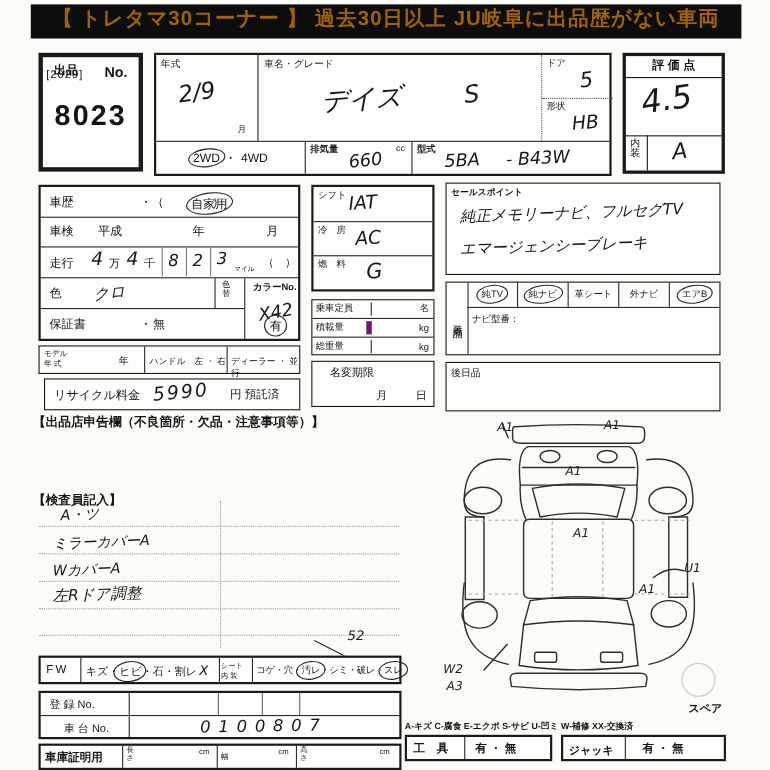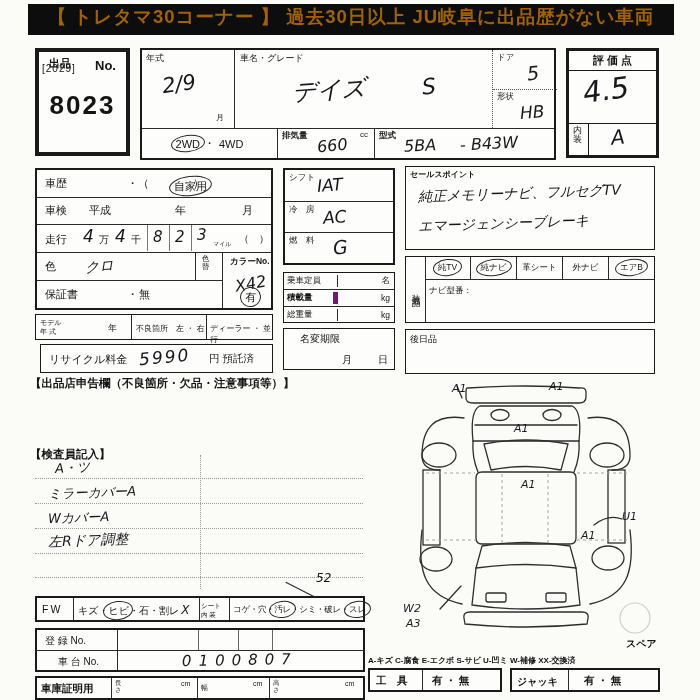--- a/index.html
+++ b/index.html
@@ -145,21 +145,21 @@
     <span class="abs lb" style="left:4px;top:65px;font-size:8.5px;">燃　料</span>
     <span class="abs hw" style="left:48px;top:66px;font-size:19px;transform:rotate(-4deg);">G</span>
   </div>
 
   <div class="bx thin" style="left:283px;top:272px;width:112px;height:51px;">
     <div class="cap-row">
       <span style="width:54px;border-right:1px solid #2a2a2a;padding-left:3px;box-sizing:border-box;">乗車定員</span>
       <span style="flex:1;text-align:right;padding-right:4px;">名</span>
     </div>
     <div class="cap-row">
-      <span style="width:54px;border-right:5px solid #701a75;padding-left:3px;box-sizing:border-box;font-weight:bold;">積載量</span>
+      <span style="width:54px;border-right:5px solid #701a75;padding-left:3px;box-sizing:border-box;">積載量</span>
       <span style="flex:1;text-align:right;padding-right:4px;">kg</span>
     </div>
     <div class="cap-row">
       <span style="width:54px;border-right:1px solid #2a2a2a;padding-left:3px;box-sizing:border-box;">総重量</span>
       <span style="flex:1;text-align:right;padding-right:4px;">kg</span>
     </div>
   </div>
 
   <div class="bx thin" style="left:283px;top:328px;width:112px;height:42px;">
     <span class="abs" style="left:16px;top:3px;font-size:10px;">名変期限</span>
@@ -206,21 +206,21 @@
   </div>
 
   <div class="bx thin" style="left:35px;top:314px;width:238px;height:26px;">
     <div class="vline" style="left:95px;"></div>
     <div class="vline" style="left:170px;"></div>
     <span class="abs" style="left:4px;top:3px;font-size:7px;line-height:1.3;">
       <span style="display:block;">モデル</span>
       <span style="display:block;">年 式</span>
     </span>
     <span class="abs" style="left:72px;top:7px;font-size:9px;">年</span>
-    <span class="abs" style="left:100px;top:8px;font-size:8px;">不良箇所　左 ・ 右</span>
+    <span class="abs" style="left:100px;top:8px;font-size:8px;">ハンドル　左 ・ 右</span>
     <span class="abs" style="left:174px;top:8px;font-size:8px;">ディーラー ・ 並行</span>
   </div>
 
   <div class="bx thin" style="left:40px;top:344px;width:233px;height:29px;border-width:1.5px;">
     <span class="abs" style="left:8px;top:7px;font-size:11px;">リサイクル料金</span>
     <span class="abs hw" style="left:98px;top:2px;font-size:17px;transform:rotate(-5deg);letter-spacing:2px;">5990</span>
     <span class="abs" style="left:168px;top:7px;font-size:10.5px;">円 預託済</span>
   </div>
 
   <div class="abs" style="left:30px;top:376px;font-size:11.5px;font-weight:bold;">【出品店申告欄（不良箇所・欠品・注意事項等）】</div>

